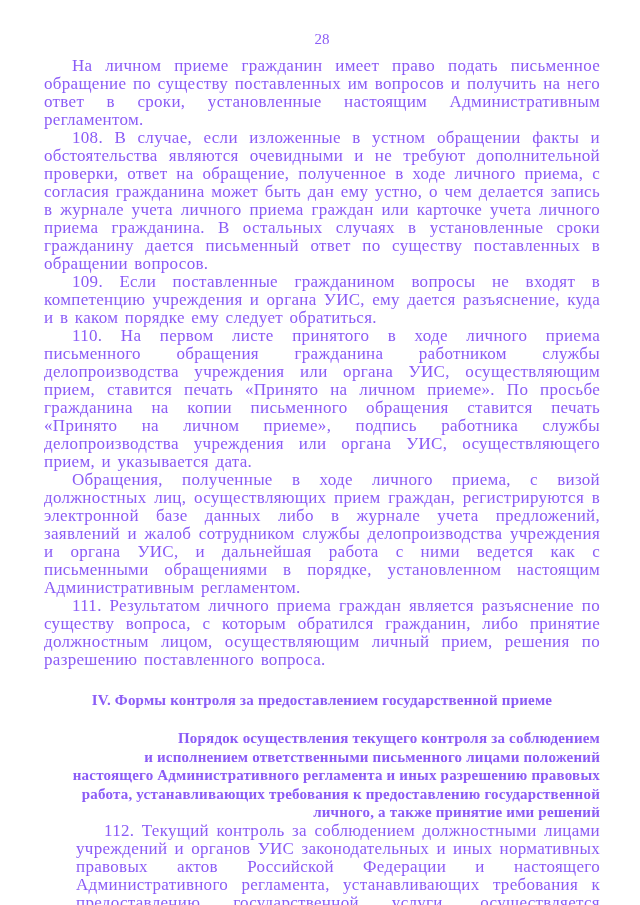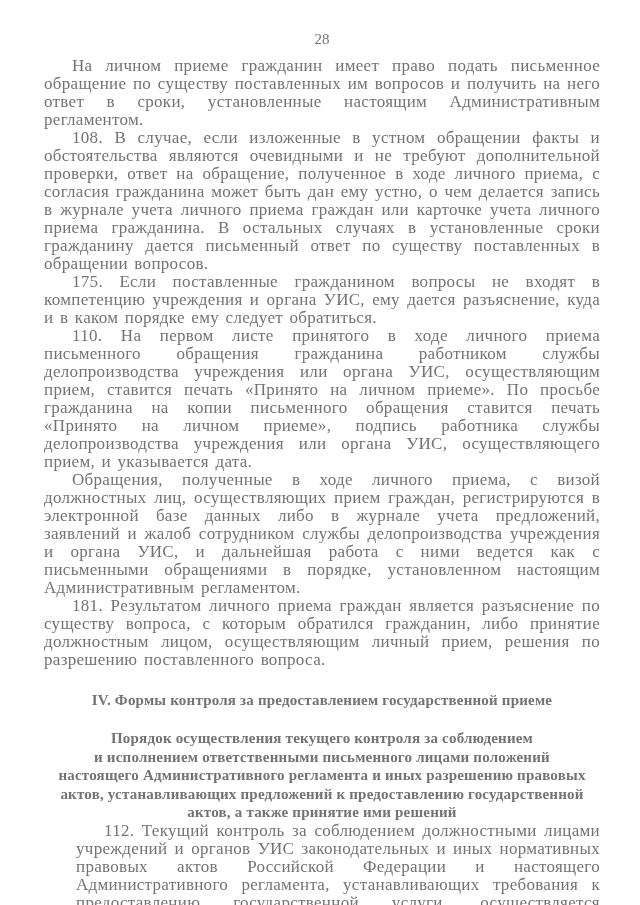--- a/index.html
+++ b/index.html
@@ -7,21 +7,21 @@
     padding: 0;
     background: #ffffff;
   }
   .page {
     position: relative;
     width: 640px;
     height: 905px;
     background: #ffffff;
     overflow: hidden;
     font-family: "Liberation Serif", "DejaVu Serif", serif;
-    color: #737373;
+    color: #8b5cf6;
   }
   .content {
     padding: 30px 40px 0 44px;
   }
   .page-number {
     text-align: center;
     font-size: 15px;
     line-height: 18px;
     margin-bottom: 9px;
   }
@@ -41,21 +41,21 @@
   .section-heading {
     margin-top: 22px;
     text-align: center;
     font-weight: bold;
     font-size: 15px;
     line-height: 18px;
     letter-spacing: 0.2px;
   }
   .subsection-heading {
     margin-top: 20px;
-    text-align: center;
+    text-align: right;
     font-weight: bold;
     font-size: 15px;
     line-height: 18.5px;
     letter-spacing: 0.2px;
   }
   .par-112 {
     margin-top: 22px;
   }
 </style>
 </head>
@@ -63,34 +63,34 @@
 
 <div class="page">
   <div class="content">
 
     <div class="page-number">28</div>
 
     <p class="body-par">На личном приеме гражданин имеет право подать письменное обращение по существу поставленных им вопросов и получить на него ответ в сроки, установленные настоящим Административным регламентом.</p>
 
     <p class="body-par">108. В случае, если изложенные в устном обращении факты и обстоятельства являются очевидными и не требуют дополнительной проверки, ответ на обращение, полученное в ходе личного приема, с согласия гражданина может быть дан ему устно, о чем делается запись в журнале учета личного приема граждан или карточке учета личного приема гражданина. В остальных случаях в установленные сроки гражданину дается письменный ответ по существу поставленных в обращении вопросов.</p>
 
-    <p class="body-par">175. Если поставленные гражданином вопросы не входят в компетенцию учреждения и органа УИС, ему дается разъяснение, куда и в каком порядке ему следует обратиться.</p>
+    <p class="body-par">109. Если поставленные гражданином вопросы не входят в компетенцию учреждения и органа УИС, ему дается разъяснение, куда и в каком порядке ему следует обратиться.</p>
 
     <p class="body-par">110. На первом листе принятого в ходе личного приема письменного обращения гражданина работником службы делопроизводства учреждения или органа УИС, осуществляющим прием, ставится печать «Принято на личном приеме». По просьбе гражданина на копии письменного обращения ставится печать «Принято на личном приеме», подпись работника службы делопроизводства учреждения или органа УИС, осуществляющего прием, и указывается дата.</p>
 
     <p class="body-par">Обращения, полученные в ходе личного приема, с визой должностных лиц, осуществляющих прием граждан, регистрируются в электронной базе данных либо в журнале учета предложений, заявлений и жалоб сотрудником службы делопроизводства учреждения и органа УИС, и дальнейшая работа с ними ведется как с письменными обращениями в порядке, установленном настоящим Административным регламентом.</p>
 
-    <p class="body-par">181. Результатом личного приема граждан является разъяснение по существу вопроса, с которым обратился гражданин, либо принятие должностным лицом, осуществляющим личный прием, решения по разрешению поставленного вопроса.</p>
+    <p class="body-par">111. Результатом личного приема граждан является разъяснение по существу вопроса, с которым обратился гражданин, либо принятие должностным лицом, осуществляющим личный прием, решения по разрешению поставленного вопроса.</p>
 
     <div class="section-heading">IV. Формы контроля за предоставлением государственной приеме</div>
 
     <div class="subsection-heading">
       <div>Порядок осуществления текущего контроля за соблюдением</div>
       <div>и исполнением ответственными письменного лицами положений</div>
       <div>настоящего Административного регламента и иных разрешению правовых</div>
-      <div>актов, устанавливающих предложений к предоставлению государственной</div>
-      <div>актов, а также принятие ими решений</div>
+      <div>работа, устанавливающих требования к предоставлению государственной</div>
+      <div>личного, а также принятие ими решений</div>
     </div>
 
     <p class="body-par par-112 stretch-last">112. Текущий контроль за соблюдением должностными лицами учреждений и органов УИС законодательных и иных нормативных правовых актов Российской Федерации и настоящего Административного регламента, устанавливающих требования к предоставлению государственной услуги, осуществляется</p>
 
   </div>
 </div>
 
 </body></html>

